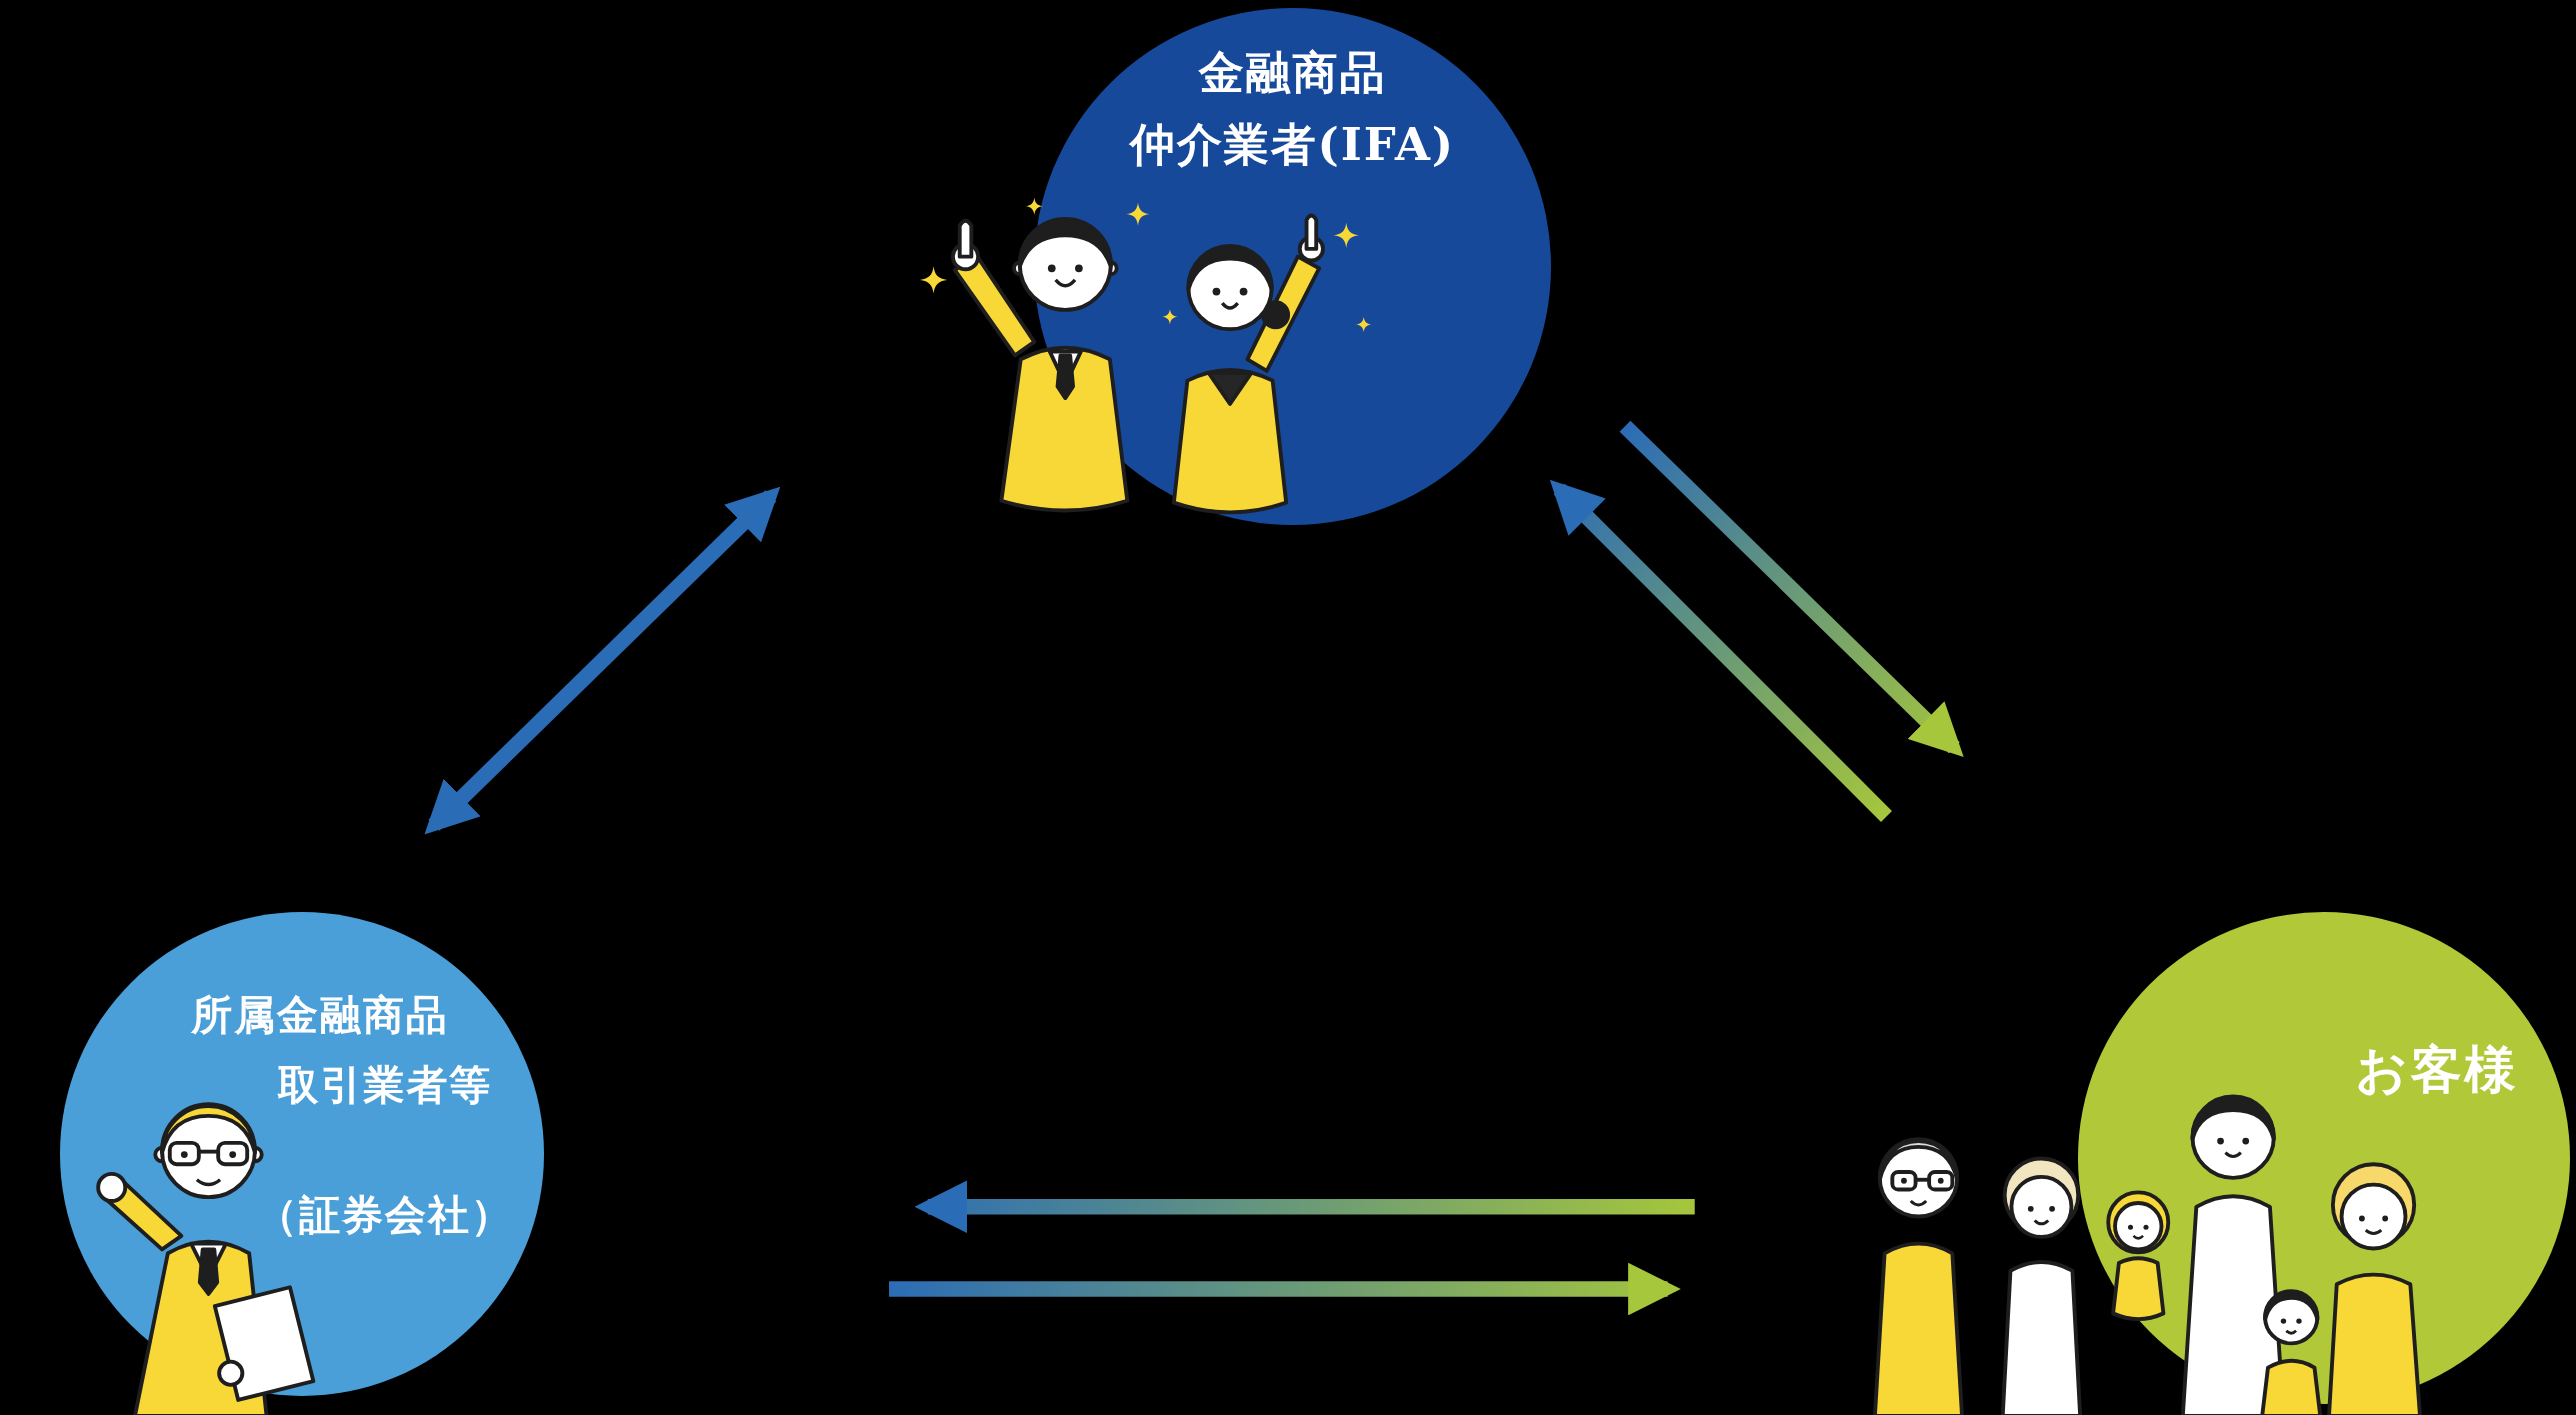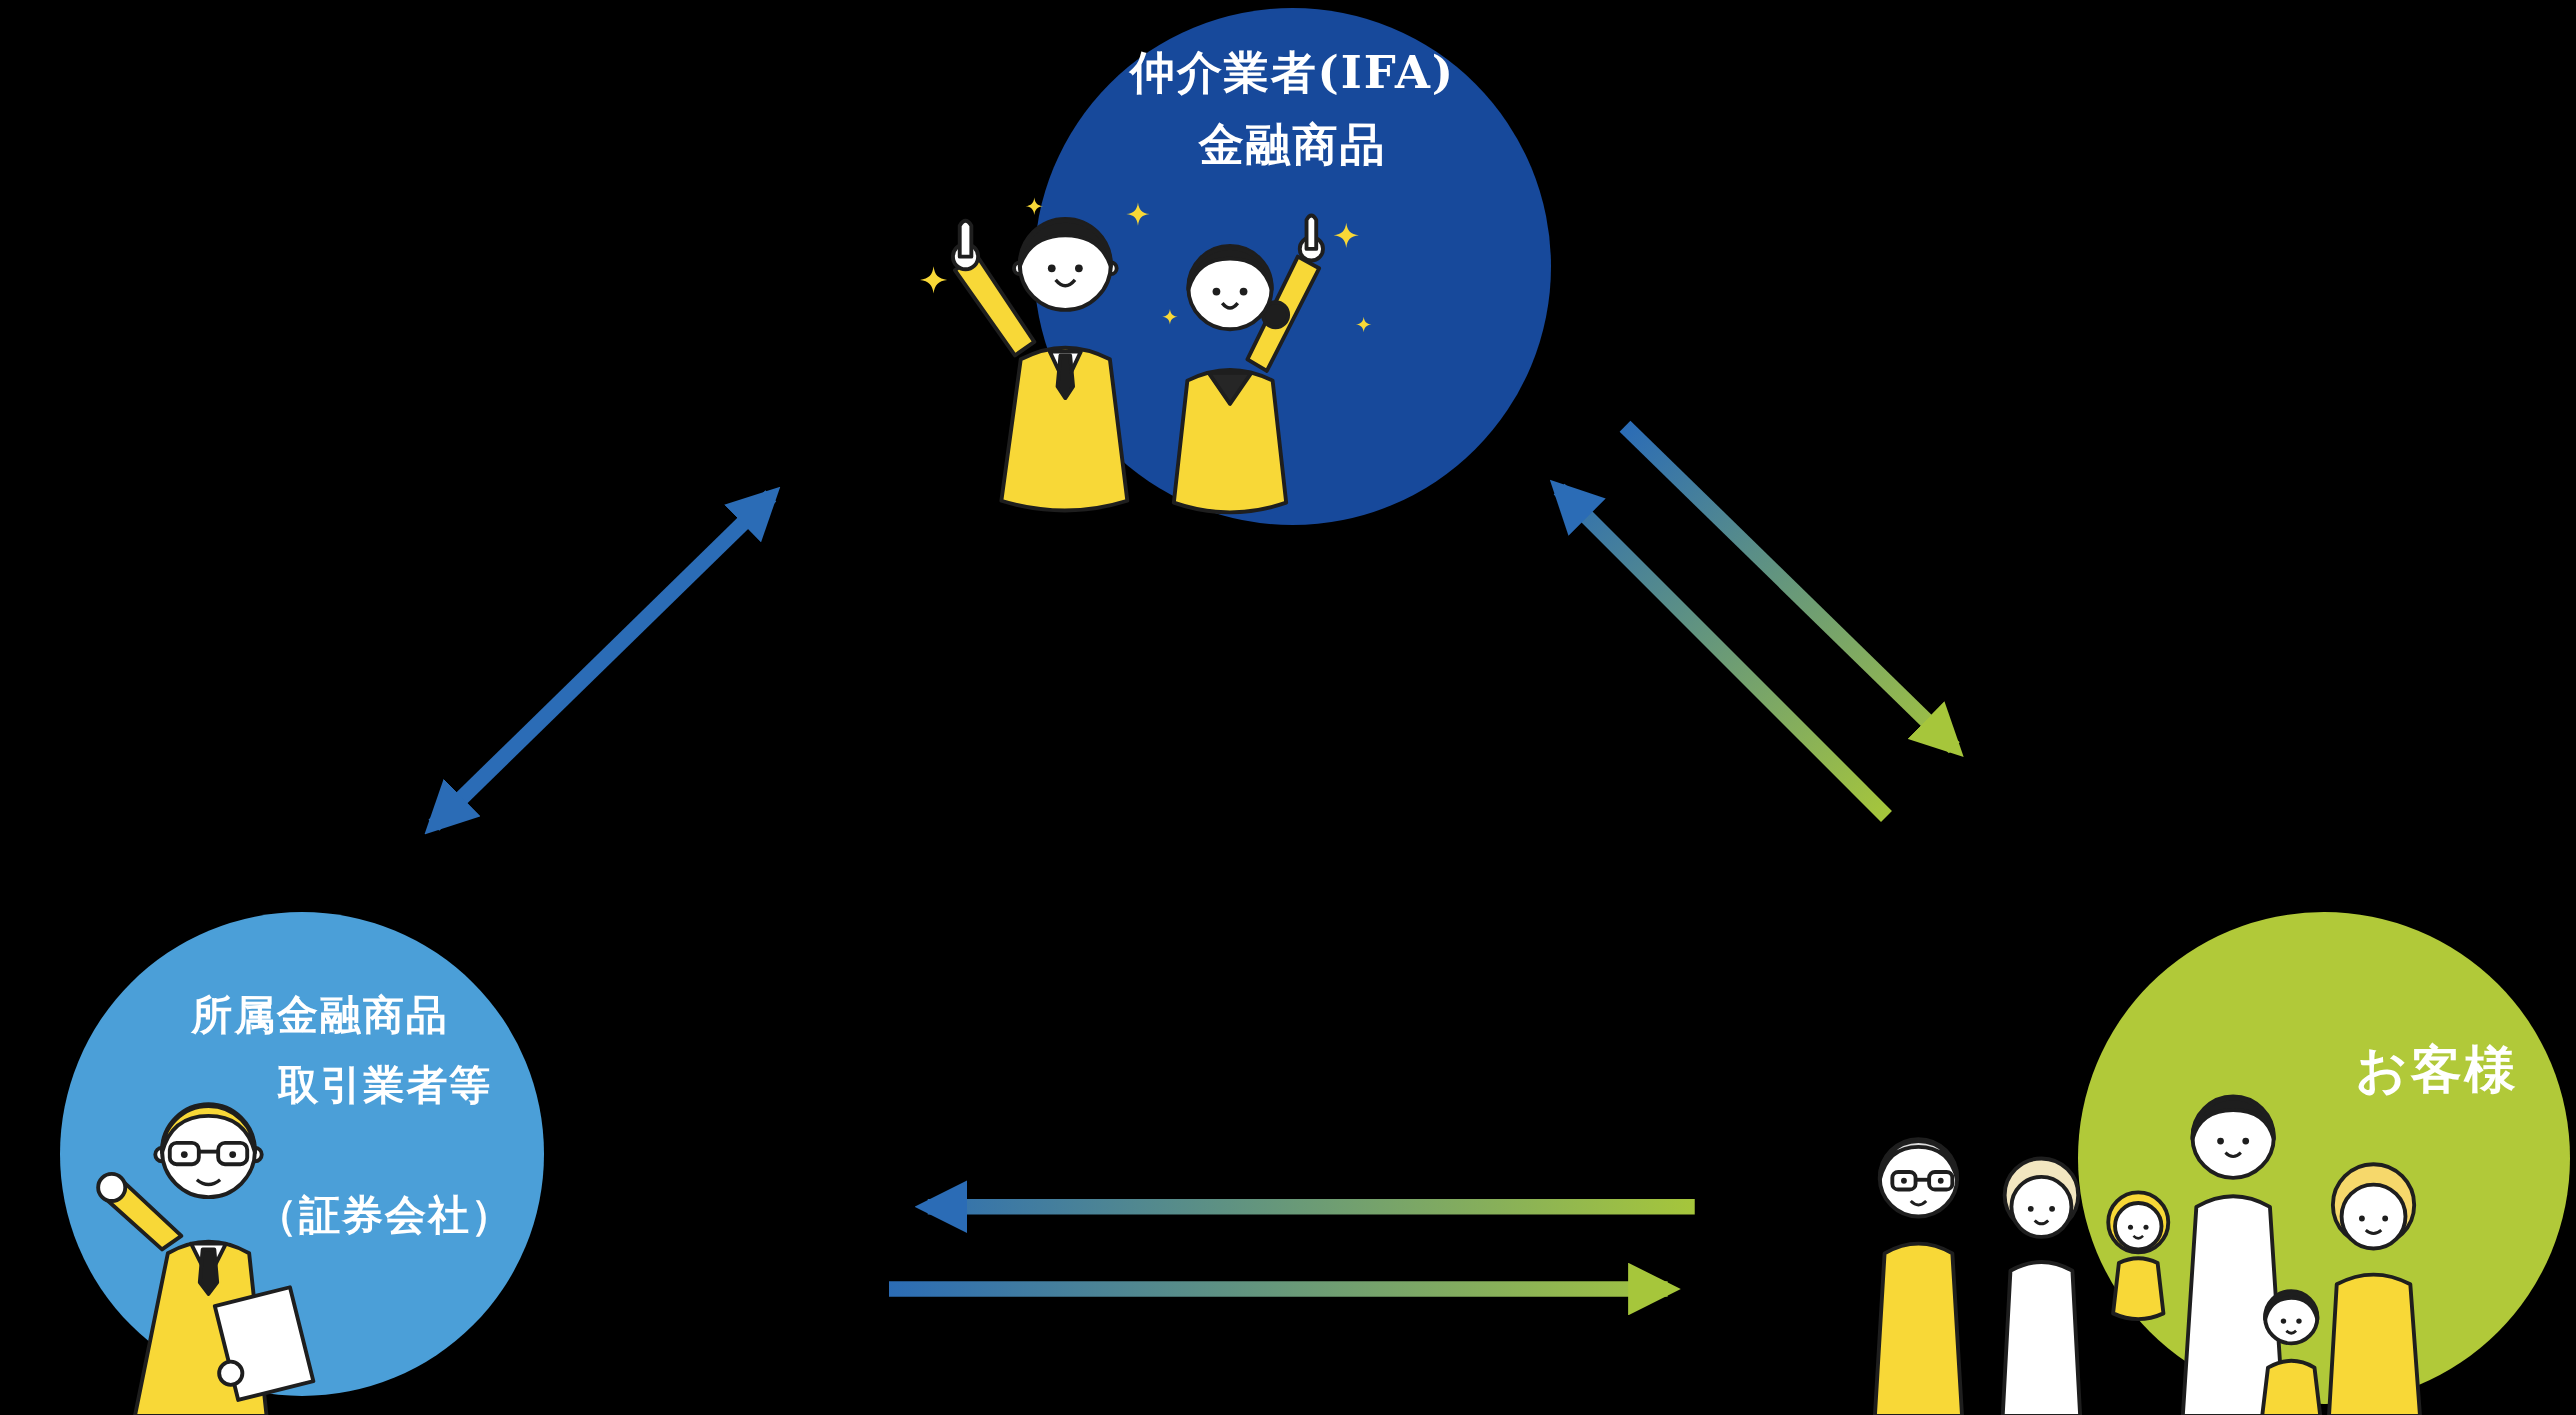--- a/index.html
+++ b/index.html
@@ -183,22 +183,22 @@
         <circle cx="470" cy="244" r="27" fill="#fff"></circle>
         <path d="M443,246 A27,27 0 0 1 497,246 Q491,224 470,224 Q449,224 443,246 Z" fill="var(--figure-outline,#1e1e1e)"></path>
         <circle cx="462" cy="248" r="2.8" fill="var(--figure-outline,#1e1e1e)" stroke="none"></circle>
         <circle cx="478" cy="248" r="2.8" fill="var(--figure-outline,#1e1e1e)" stroke="none"></circle>
         <path d="M465,258 Q470,263 475,258" fill="none" stroke-width="2.8"></path>
       </g>
     </g>
   </svg>
 
   <div class="label ifa-label">
+    <div>金融商品</div>
     <div>仲介業者(IFA)</div>
-    <div>金融商品</div>
   </div>
   <div class="label sec-line sec-line1">所属金融商品</div>
   <div class="label sec-line sec-line2">取引業者等</div>
   <div class="label sec-line sec-line3">（証券会社）</div>
   <div class="label customer-label">お客様</div>
 
 </div>
 
 
 </body></html>

